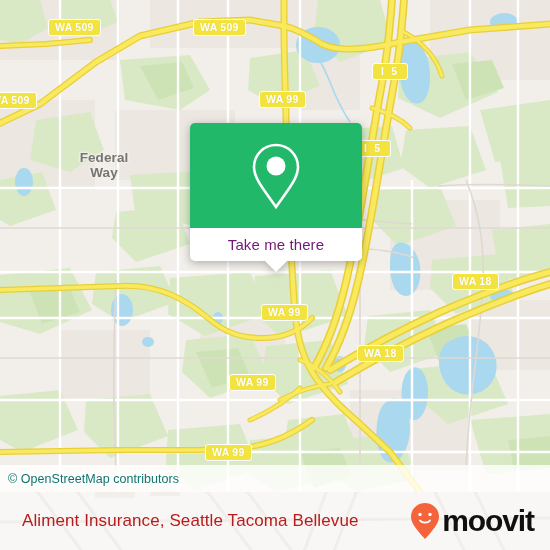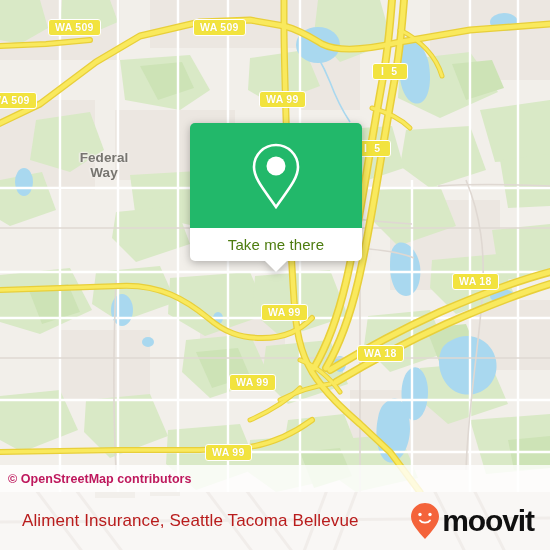--- a/index.html
+++ b/index.html
@@ -89,21 +89,21 @@
   }
   #popup-foot {
     background: #ffffff;
     border-radius: 0 0 5px 5px;
     height: 33px;
     display: flex;
     align-items: center;
     justify-content: center;
   }
   #popup-foot-label {
-    color: #4d7c0f;
+    color: #701a75;
     font-size: 15px;
     letter-spacing: .1px;
   }
   #popup-tail {
     position: absolute;
     left: 50%;
     margin-left: -11px;
     top: 100%;
     width: 0; height: 0;
     border-left: 11px solid transparent;
@@ -116,25 +116,24 @@
     position: absolute;
     left: 0;
     top: 465px;
     width: 550px;
     height: 27px;
     background: rgba(255,255,255,.80);
     display: flex;
     align-items: center;
   }
   #attrib-text {
-    color: #be185d;
+    color: #0f766e;
     font-size: 12.5px;
     padding-left: 8px;
     letter-spacing: .05px;
-    font-weight: bold;
   }
 
   
   #footer {
     position: absolute;
     left: 0;
     top: 492px;
     width: 550px;
     height: 58px;
     background: rgba(255,255,255,.90);

